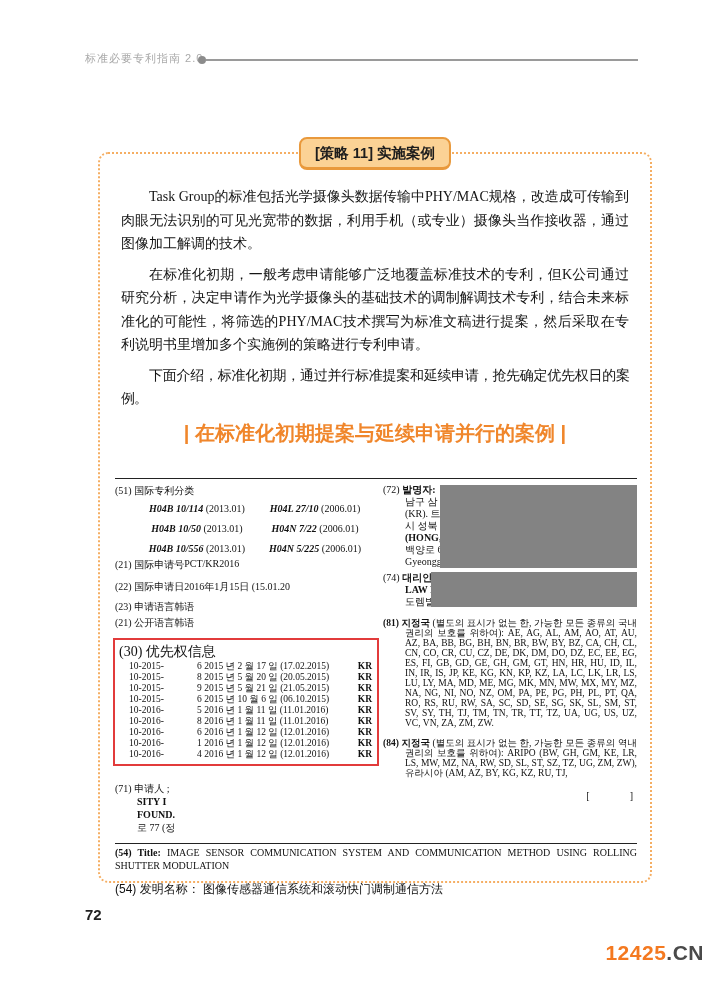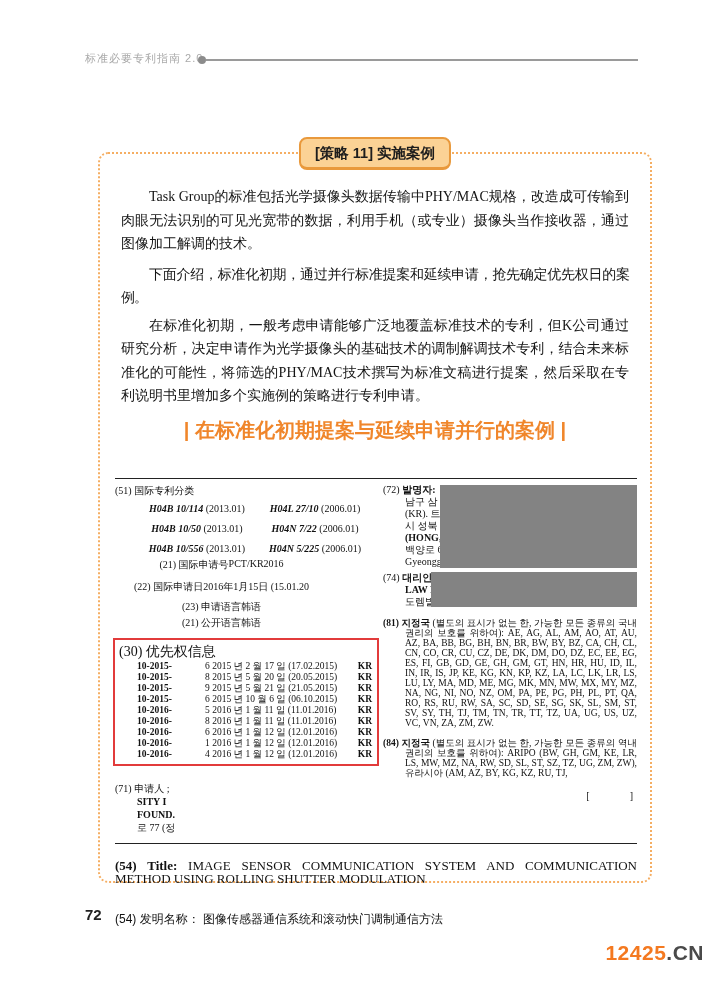--- a/index.html
+++ b/index.html
@@ -26,68 +26,68 @@
   
   .patent{position:absolute;left:15px;top:324px;width:522px;
           font-family:"Liberation Serif","DejaVu Serif",serif;color:#111;}
   .ptop-line{border-top:1.5px solid #222;margin-bottom:5px;}
   .pcols{display:flex;gap:10px;}
   .pcol-left{width:258px;}
   .pcol-right{width:254px;position:relative;}
   .f51{font-size:10px;}
   .ipc{margin:5px 0 2px 22px;display:grid;grid-template-columns:120px 1fr;row-gap:9px;font-size:10px;text-align:center;}
   .ipc-code{font-weight:bold;font-style:italic;}
-  .frow{display:flex;justify-content:center;font-size:10px;}
+  .frow{display:flex;justify-content:flex-start;font-size:10px;}
   .frow .val{margin-right:45px;}
   .mt8{margin-top:8px;} .mt4{margin-top:4px;} .mt2{margin-top:2px;} .mt6{margin-top:6px;}
   .redbox{border:2px solid #E23B3B;margin:8px -6px 0 -2px;padding:3px 3px 4px 4px;}
   .redbox-title{font-size:14px;}
   .prow{display:flex;font-size:9.5px;line-height:11px;}
-  .papp{margin-left:18px;width:68px;font-weight:bold;}
+  .papp{margin-left:10px;width:68px;}
   .pdate{flex:1;}
   .pkr{width:24px;text-align:right;padding-right:2px;font-weight:bold;}
   .f71{margin-top:16px;font-size:10px;line-height:13px;}
   .ind{padding-left:22px;}
   .bold{font-weight:bold;}
 
   .pline{font-size:10px;line-height:12px;}
   .redact{position:absolute;background:#838383;z-index:2;}
   .redact-72{left:57px;top:1px;width:197px;height:83px;}
   .redact-74{left:48px;top:88px;width:206px;height:35px;}
   .g74{margin-top:4px;}
   .desig{margin-top:10px;font-size:9.5px;line-height:10px;text-align:justify;
          padding-left:22px;text-indent:-22px;}
   .continued{margin-top:12px;text-align:right;font-size:10px;padding-right:4px;}
   .continued .gap{display:inline-block;width:40px;}
 
   .phline{border-top:1.5px solid #222;margin-top:9px;}
-  .ptitle-en{font-size:13px;margin-top:16px;text-align:justify;line-height:12.5px;}
-  .ptitle-cn{font-family:"Liberation Sans",sans-serif;font-size:12px;margin-top:26px;color:#111;}
+  .ptitle-en{font-size:10px;margin-top:3px;text-align:justify;line-height:12.5px;}
+  .ptitle-cn{font-family:"Liberation Sans",sans-serif;font-size:12px;margin-top:9px;color:#111;}
 
   
   .page-number{position:absolute;left:85px;top:906px;font-size:15px;font-weight:bold;color:#222;}
   .watermark{position:absolute;right:16px;top:941px;font-size:21px;font-weight:bold;letter-spacing:.5px;}
   .wm1{color:#F47920;} .wm2{color:#4A4A4A;}
 </style>
 </head>
 <body>
 
 <div class="page">
 
   <span class="header-title">标准必要专利指南 2.0</span>
   <span class="header-dot"></span>
   <span class="header-line"></span>
 
   <div class="strategy-box">
     <div class="badge">[策略 11] 实施案例</div>
     <div class="box-content">
 
       <p class="para">Task Group的标准包括光学摄像头数据传输中PHY/MAC规格，改造成可传输到肉眼无法识别的可见光宽带的数据，利用手机（或专业）摄像头当作接收器，通过图像加工解调的技术。</p>
+      <p class="para">在标准化初期，一般考虑申请能够广泛地覆盖标准技术的专利，但K公司通过研究分析，决定申请作为光学摄像头的基础技术的调制解调技术专利，结合未来标准化的可能性，将筛选的PHY/MAC技术撰写为标准文稿进行提案，然后采取在专利说明书里增加多个实施例的策略进行专利申请。</p>
       <p class="para tight">下面介绍，标准化初期，通过并行标准提案和延续申请，抢先确定优先权日的案例。</p>
-      <p class="para">在标准化初期，一般考虑申请能够广泛地覆盖标准技术的专利，但K公司通过研究分析，决定申请作为光学摄像头的基础技术的调制解调技术专利，结合未来标准化的可能性，将筛选的PHY/MAC技术撰写为标准文稿进行提案，然后采取在专利说明书里增加多个实施例的策略进行专利申请。</p>
 
       <div class="subtitle">| 在标准化初期提案与延续申请并行的案例 |</div>
 
       <div class="patent">
         <div class="ptop-line"></div>
 
         <div class="pcols">
 
           <div class="pcol-left">
             <div class="f51">(51) 国际专利分类</div>

